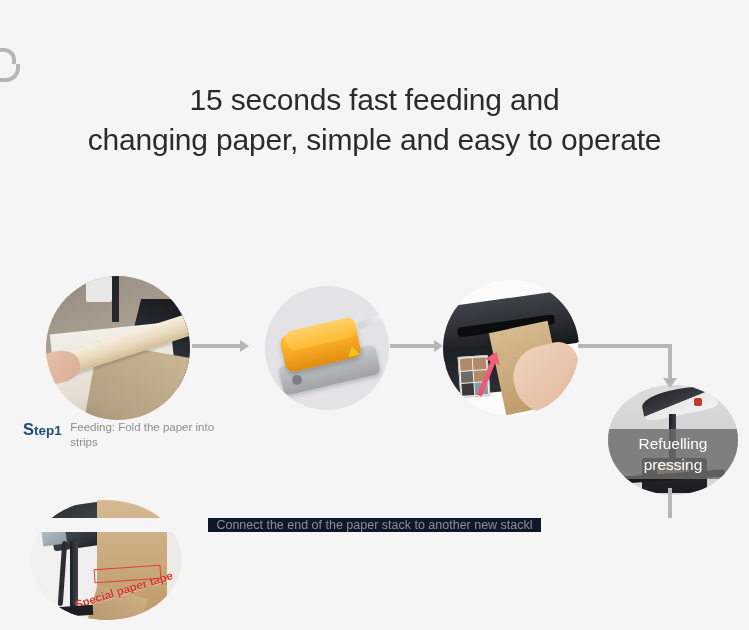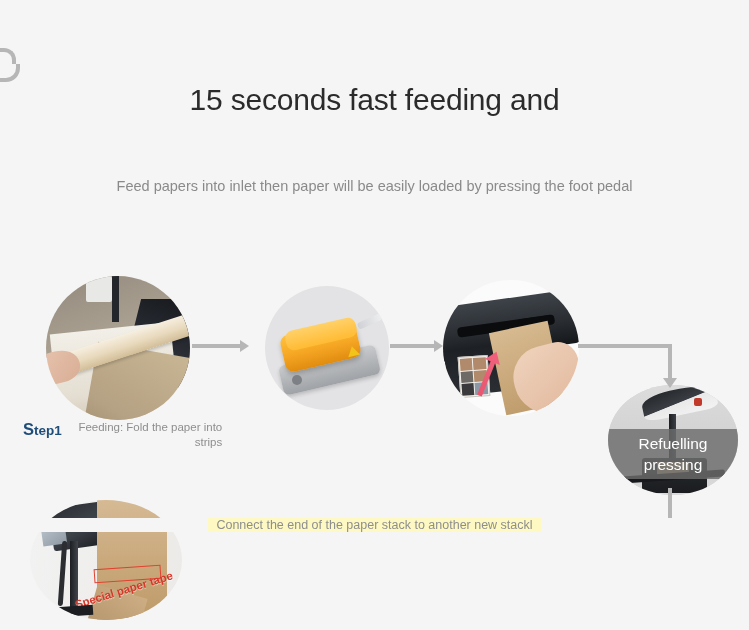--- a/index.html
+++ b/index.html
@@ -243,21 +243,21 @@
   #ph4 .foot {
     position:absolute; left: 18%; bottom: 4%; width: 24%; height: 8%;
     background: #1c1e22; transform: rotate(-4deg);
   }
   .refuel-caption {
     position: absolute; left: 52px; top: 586px;
     color: #3d3d3d; font-size: 19px; line-height: 24px;
   }
 
   
-  .step-cap { position: absolute; white-space: nowrap; text-align: right; }
+  .step-cap { position: absolute; white-space: nowrap; }
   .step-cap .num {
     color: #1f4d7a; font-size: 13.5px; font-weight: bold;
     vertical-align: top;
   }
   .step-cap .num .big { font-size: 16.5px; }
   .step-cap .desc {
     color: #8e8e8e; font-size: 11.5px; line-height: 15px;
     display: inline-block; vertical-align: top; margin-left: 4px;
     white-space: normal; width: 152px;
   }
@@ -300,31 +300,31 @@
     background: transparent; border-bottom: 4px solid #b6b6b6;
     border-right: 4px solid #b6b6b6; border-bottom-right-radius: 14px;
   }
   #c4h { left: 168px; top: 476px; width: 488px; }
 
   .bottom-note {
     position: absolute; left: 0; top: 470px; width: 749px;
     text-align: center; color: #8e8e8e; font-size: 12.5px;
     background: #f5f5f5; padding: 0 4px;
   }
-  .bottom-note span { background: #fef9c3; padding: 0 8px; }
+  .bottom-note span { background: #0f172a; padding: 0 8px; }
 </style>
 </head>
 <body>
 
 <div id="page">
 
   <div class="headline">
     <span>15 seconds fast feeding and</span>
-  </div>
-  <div class="subhead">Feed papers into inlet then paper will be easily loaded by pressing the foot pedal</div>
+    <span class="l2">changing paper, simple and easy to operate</span>
+  </div>
 
   <div class="circle" id="ph1">
     <div class="tabletop"></div>
     <div class="machine-dark"></div>
     <div class="machine-leg"></div>
     <div class="white-box"></div>
     <div class="paper-sheet"></div>
     <div class="paper-sheet2"></div>
     <div class="strip"></div>
     <div class="hand"></div>

